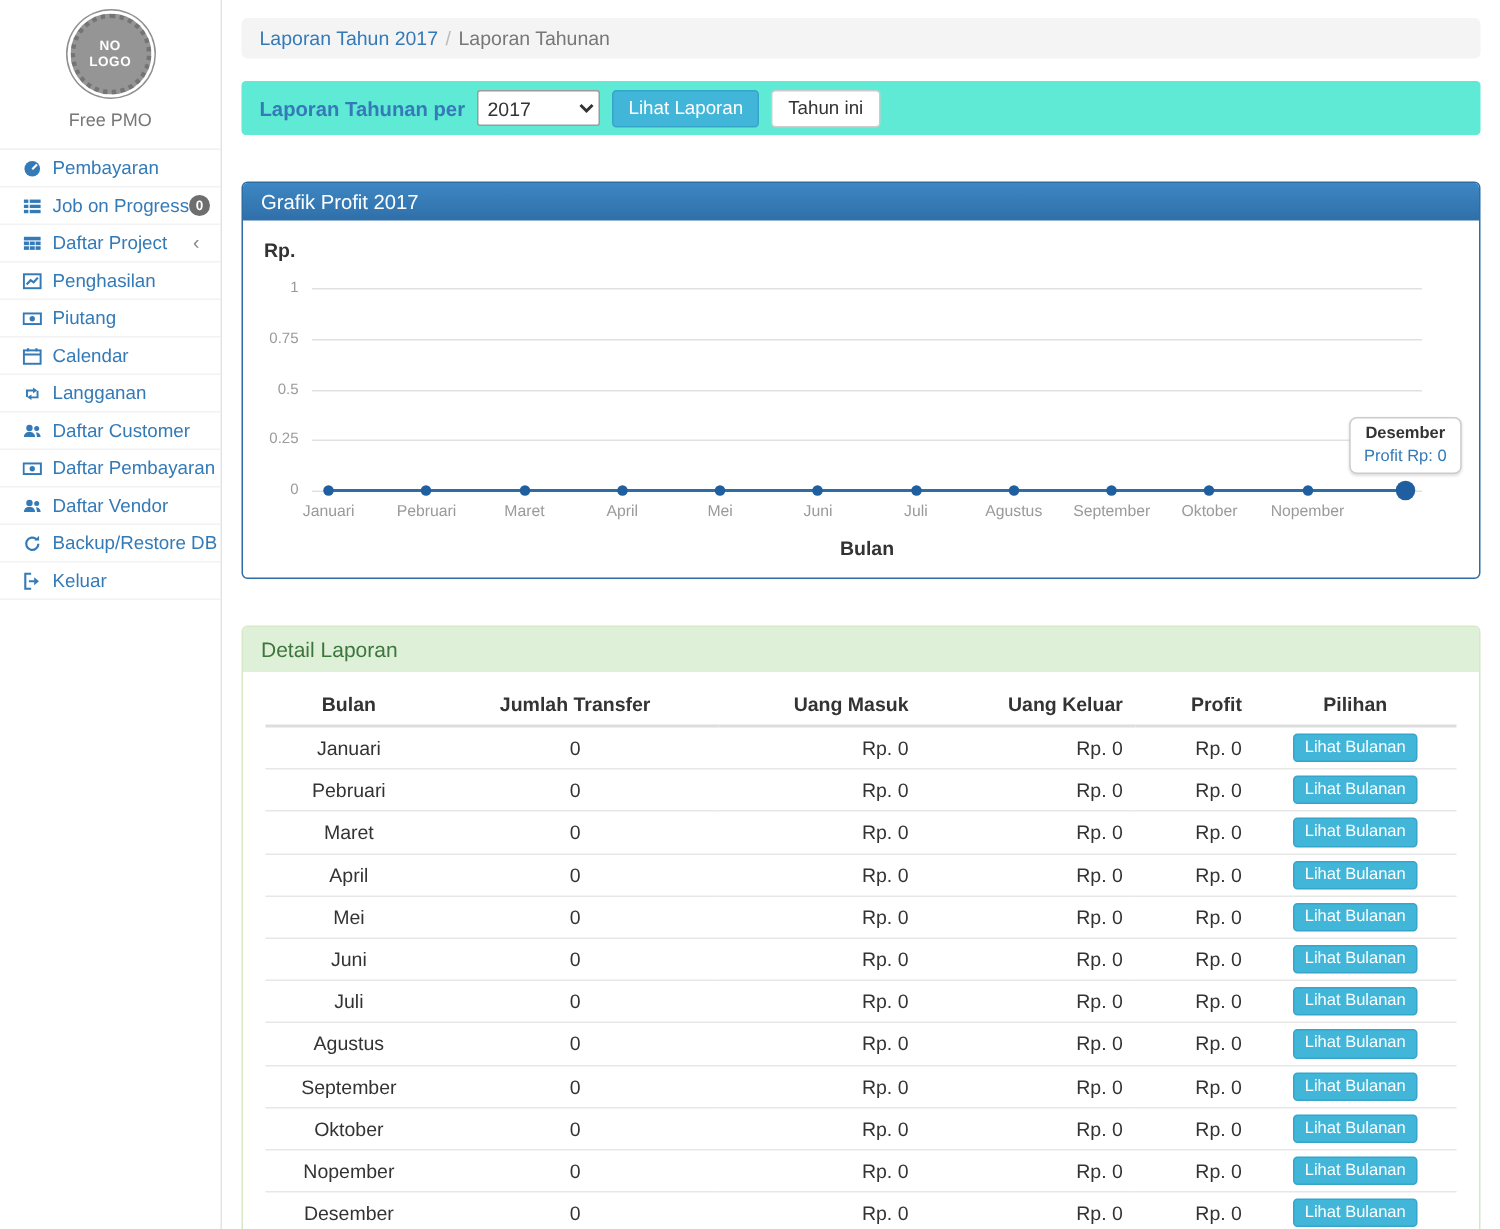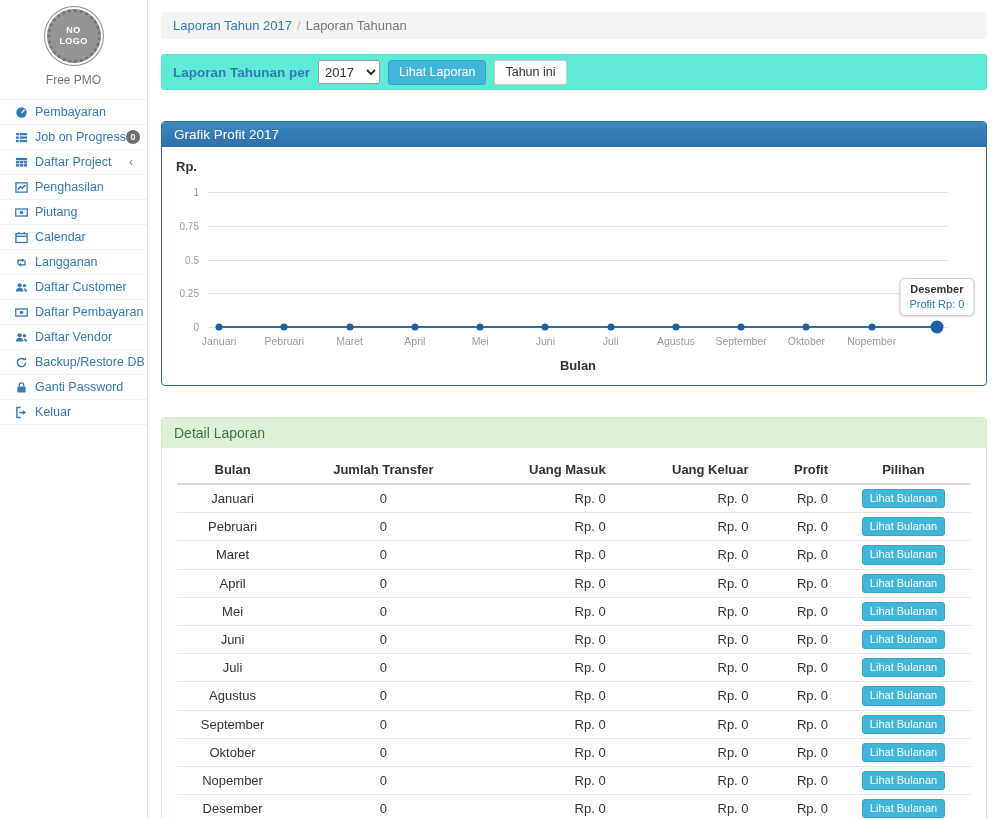--- a/index.html
+++ b/index.html
@@ -45,21 +45,21 @@
   }
   .breadcrumb a { color:#337ab7; text-decoration:none; cursor:pointer; }
   .crumb-sep { color:#bbb; margin:0 5px; }
 
   .toolbar {
     margin-top:15px; background:#5eead4; border-radius:3px;
     padding:6px 12px; display:flex; align-items:center; gap:8px; height:36px;
   }
   .toolbar-label { color:#337ab7; font-weight:bold; font-size:13.5px; }
   select.year-select {
-    height:24px; width:62px; border:1px solid #9b9b9b; border-radius:2px;
+    height:24px; width:82px; border:1px solid #9b9b9b; border-radius:2px;
     background:#fff; font-size:13px; font-family:inherit; color:#333; padding:1px 2px;
   }
   .btn { display:inline-block; border-radius:3px; font-size:12.5px; padding:4px 10px; line-height:1.2;
          cursor:pointer; border:1px solid transparent; font-family:inherit; }
   .btn-info { background:#41b6d9; border-color:#35a6c9; color:#fff; }
   .btn-default { background:#fff; border-color:#ccc; color:#333; }
   .btn-xs { padding:2px 7px; font-size:11px; }
 
   .panel { margin-top:31px; border-radius:4px; background:#fff; }
   .panel-primary { border:1px solid #2e6da4; }
@@ -240,29 +240,20 @@
             <span class="nav-label">Daftar Vendor</span>
           </div>
           <div class="nav-item">
             <span class="icon">
               <svg width="13" height="13" viewBox="0 0 14 14">
                 <path d="M11.4 7a4.4 4.4 0 1 1-1.3-3.1" fill="none" stroke="currentColor" stroke-width="1.6"></path>
                 <path d="M11.9 1.3v3.4H8.5z" fill="currentColor"></path>
               </svg>
             </span>
             <span class="nav-label">Backup/Restore DB</span>
-          </div>
-          <div class="nav-item">
-            <span class="icon">
-              <svg width="13" height="13" viewBox="0 0 14 14">
-                <rect x="2.6" y="6" width="8.8" height="6.4" rx="1" fill="currentColor"></rect>
-                <path d="M4.6 6V4.4a2.4 2.4 0 0 1 4.8 0V6" fill="none" stroke="currentColor" stroke-width="1.5"></path>
-              </svg>
-            </span>
-            <span class="nav-label">Ganti Password</span>
           </div>
           <div class="nav-item">
             <span class="icon">
               <svg width="13" height="13" viewBox="0 0 14 14">
                 <path d="M6.2 1.6H2v10.8h4.2" fill="none" stroke="currentColor" stroke-width="1.5"></path>
                 <line x1="4.6" y1="7" x2="8.8" y2="7" stroke="currentColor" stroke-width="1.5"></line>
                 <path d="M8.4 4.2L11.8 7 8.4 9.8z" fill="currentColor"></path>
               </svg>
             </span>
             <span class="nav-label">Keluar</span>

